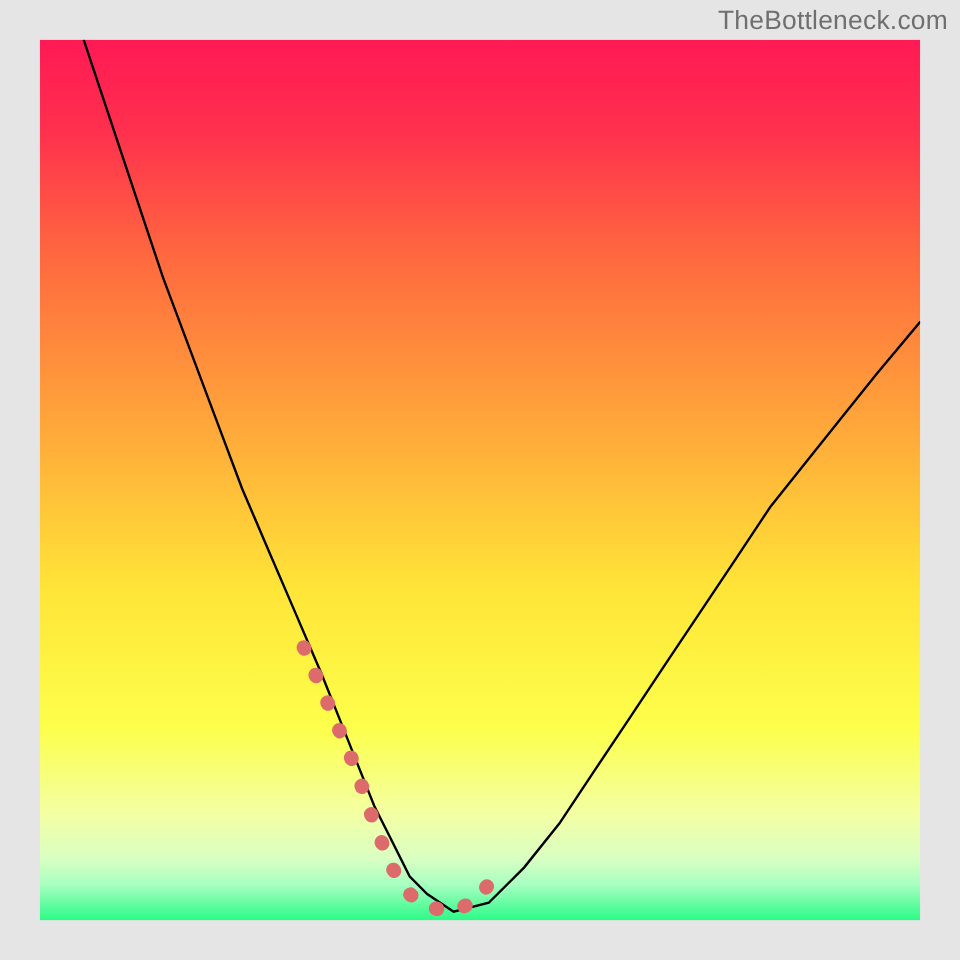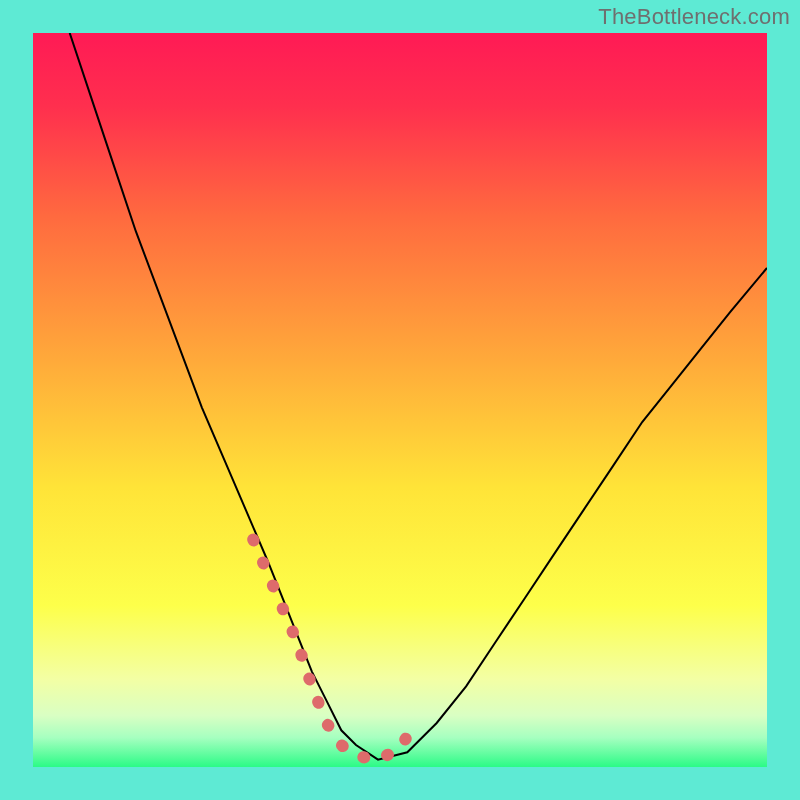--- a/index.html
+++ b/index.html
@@ -10,21 +10,21 @@
     background: #000;
     overflow: hidden;
     font-family: Arial, Helvetica, sans-serif;
   }
   .frame {
     position: absolute;
     left: 0;
     top: 0;
     width: 800px;
     height: 800px;
-    background: #5eead4;
+    background: #e5e5e5;
   }
   .watermark {
     position: absolute;
     top: 4px;
     right: 10px;
     color: #6f6f6f;
     font-size: 22px;
     font-weight: 500;
     letter-spacing: 0.2px;
     z-index: 20;

